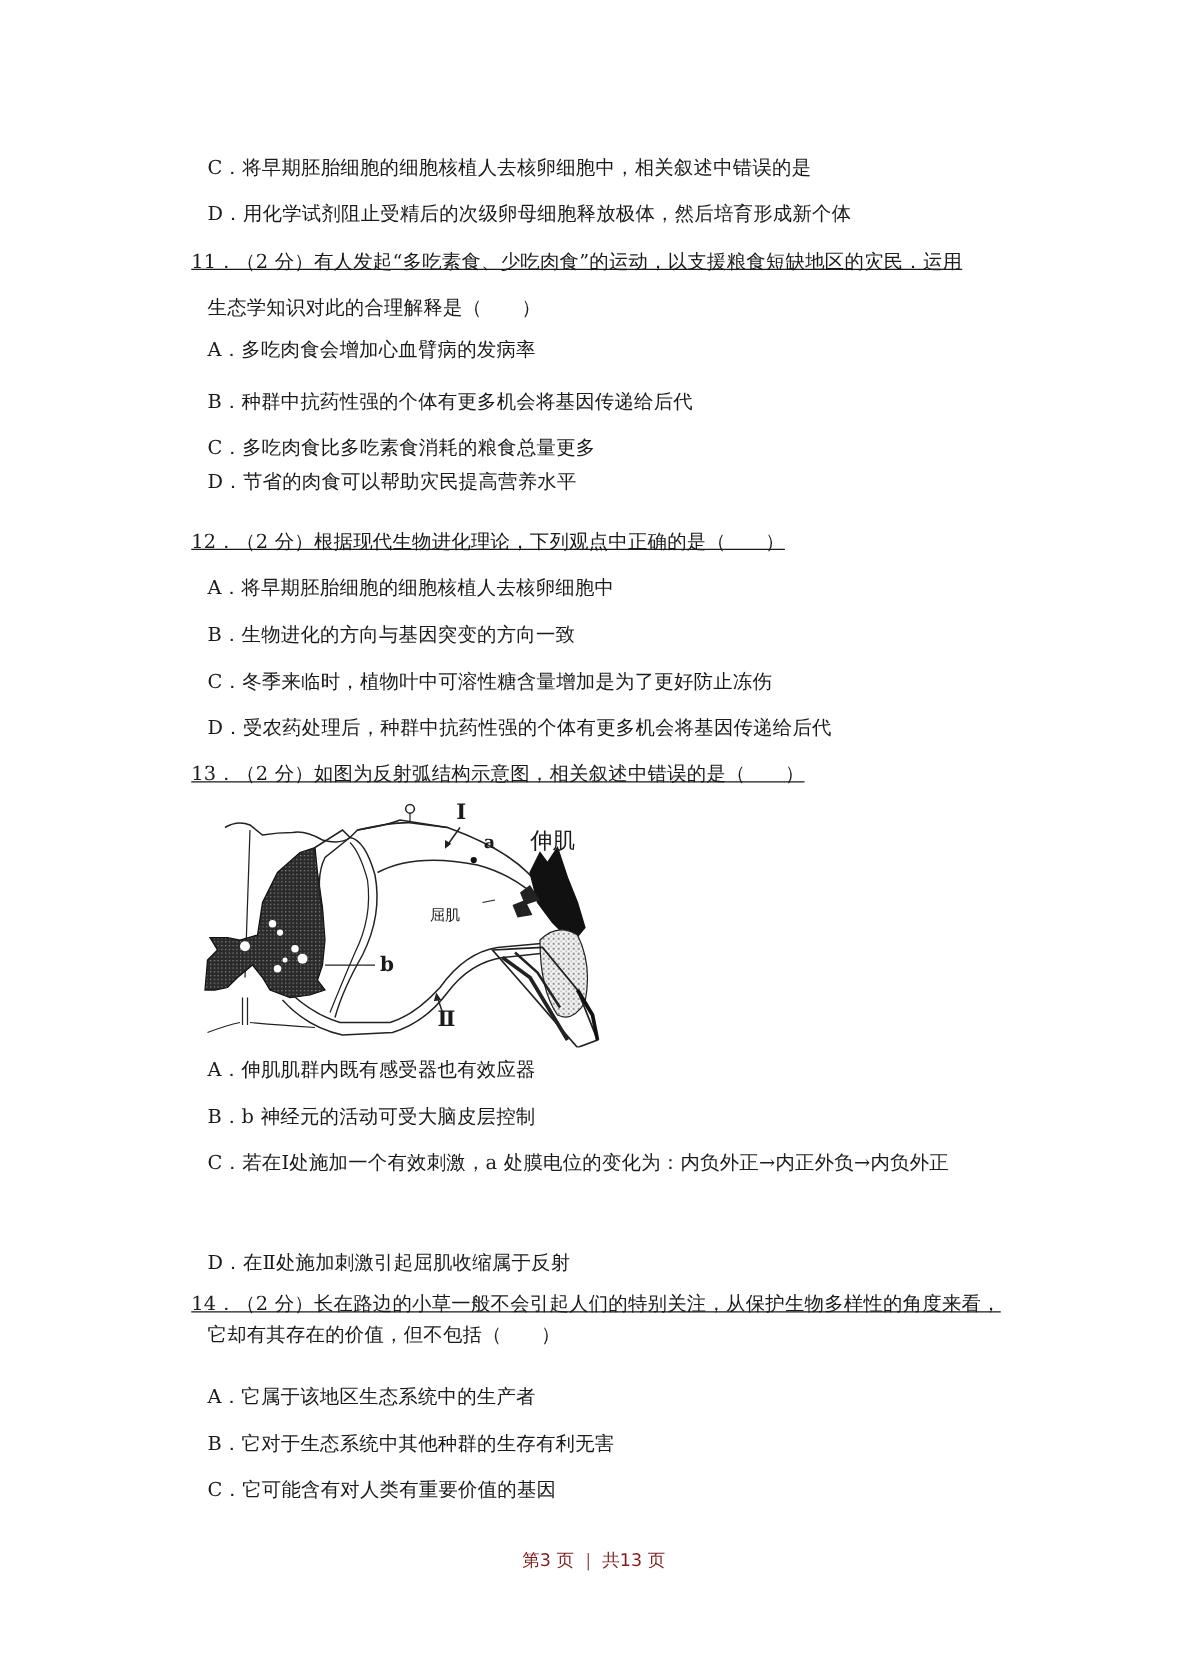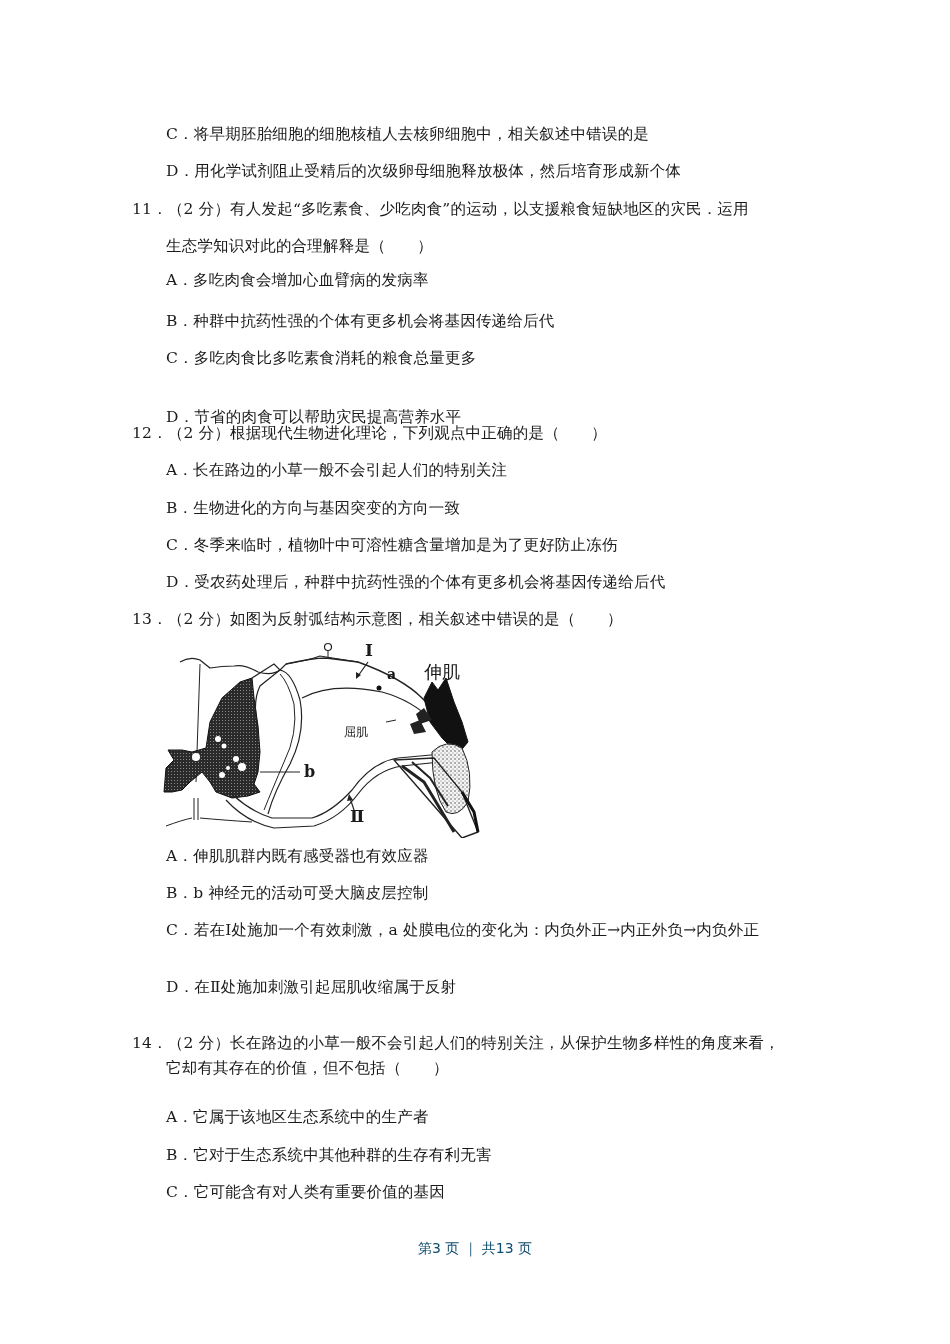--- a/index.html
+++ b/index.html
@@ -1,24 +1,24 @@
 <!DOCTYPE html>
 <html><head>
 <meta charset="utf-8">
 <style>
   html, body { margin:0; padding:0; background:#ffffff; }
   body { width:950px; height:1344px; position:relative; overflow:hidden;
          font-family:"DejaVu Serif","Liberation Serif",serif; color:#1a1a1a; }
   .line { position:absolute; font-size:15.5px; line-height:20px; white-space:nowrap; letter-spacing:0.2px; }
-  .q { left:132px; }
+  .q { left:153px;text-decoration:underline; }
   .qc { left:166px; }
   .opt { left:166px; }
   .diagram { position:absolute; left:162px; top:642px; width:320px; height:196px; }
   .footer { position:absolute; top:1240px; left:0; width:950px; text-align:center;
-            font-family:"DejaVu Sans","Liberation Sans",sans-serif; font-size:14px; color:#0c4a6e; }
+            font-family:"DejaVu Sans","Liberation Sans",sans-serif; font-size:14px; color:#7f1d1d; }
 </style>
 </head>
 <body>
 
 <div class="line opt" style="top:124px">
   <span>C．</span><span>将早期胚胎细胞的细胞核植人去核卵细胞中，相关叙述中错误的是</span>
 </div>
 <div class="line opt" style="top:161px">
   <span>D．</span><span>用化学试剂阻止受精后的次级卵母细胞释放极体，然后培育形成新个体</span>
 </div>
@@ -27,27 +27,27 @@
 <div class="line qc" style="top:236px">生态学知识对此的合理解释是（　　）</div>
 <div class="line opt" style="top:270px">
   <span>A．</span><span>多吃肉食会增加心血臂病的发病率</span>
 </div>
 <div class="line opt" style="top:311px">
   <span>B．</span><span>种群中抗药性强的个体有更多机会将基因传递给后代</span>
 </div>
 <div class="line opt" style="top:348px">
   <span>C．</span><span>多吃肉食比多吃素食消耗的粮食总量更多</span>
 </div>
-<div class="line opt" style="top:407px">
+<div class="line opt" style="top:375px">
   <span>D．</span><span>节省的肉食可以帮助灾民提高营养水平</span>
 </div>
 
 <div class="line q" style="top:423px">12．（2 分）根据现代生物进化理论，下列观点中正确的是（　　）</div>
 <div class="line opt" style="top:460px">
-  <span>A．</span><span>长在路边的小草一般不会引起人们的特别关注</span>
+  <span>A．</span><span>将早期胚胎细胞的细胞核植人去核卵细胞中</span>
 </div>
 <div class="line opt" style="top:498px">
   <span>B．</span><span>生物进化的方向与基因突变的方向一致</span>
 </div>
 <div class="line opt" style="top:535px">
   <span>C．</span><span>冬季来临时，植物叶中可溶性糖含量增加是为了更好防止冻伤</span>
 </div>
 <div class="line opt" style="top:572px">
   <span>D．</span><span>受农药处理后，种群中抗药性强的个体有更多机会将基因传递给后代</span>
 </div>
@@ -121,21 +121,21 @@
 
 <div class="line opt" style="top:846px">
   <span>A．</span><span>伸肌肌群内既有感受器也有效应器</span>
 </div>
 <div class="line opt" style="top:883px">
   <span>B．</span><span>b 神经元的活动可受大脑皮层控制</span>
 </div>
 <div class="line opt" style="top:920px">
   <span>C．</span><span>若在Ⅰ处施加一个有效刺激，a 处膜电位的变化为：内负外正→内正外负→内负外正</span>
 </div>
-<div class="line opt" style="top:977px">
+<div class="line opt" style="top:1000px">
   <span>D．</span><span>在Ⅱ处施加刺激引起屈肌收缩属于反射</span>
 </div>
 
 <div class="line q" style="top:1033px">14．（2 分）长在路边的小草一般不会引起人们的特别关注，从保护生物多样性的角度来看，</div>
 <div class="line qc" style="top:1058px">它却有其存在的价值，但不包括（　　）</div>
 <div class="line opt" style="top:1107px">
   <span>A．</span><span>它属于该地区生态系统中的生产者</span>
 </div>
 <div class="line opt" style="top:1145px">
   <span>B．</span><span>它对于生态系统中其他种群的生存有利无害</span>

